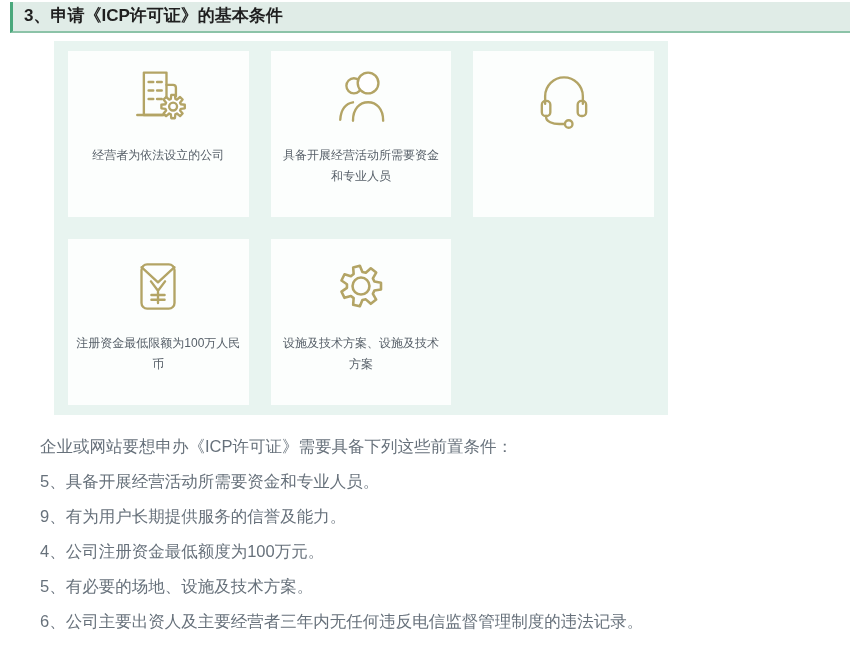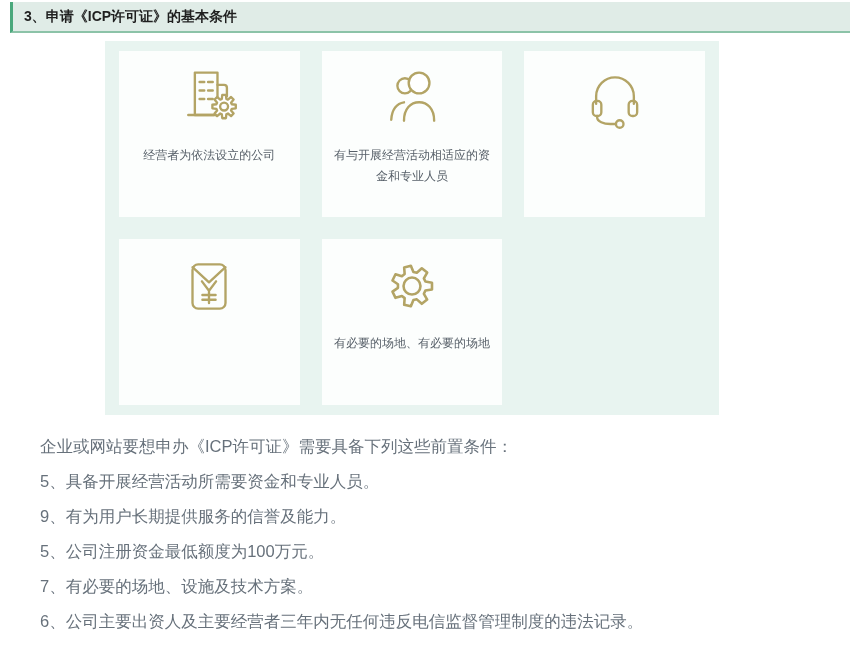--- a/index.html
+++ b/index.html
@@ -9,29 +9,29 @@
   
   .heading{
     box-sizing:border-box;
     margin:2px 8px 0 10px;
     height:31px;
     background:#e0ece7;
     border-left:3px solid #4aa87c;
     border-bottom:2px solid #8cc3a8;
     line-height:28px;
     padding-left:11px;
-    font-size:14px;
+    font-size:17px;
     font-weight:bold;
     color:#1f1f1f;
   }
 
   
   .cards{
     box-sizing:border-box;
-    margin:8px 0 0 105px;
+    margin:8px 0 0 54px;
     width:614px;
     background:#e8f4f0;
     padding:10px 14px;
     display:grid;
     grid-template-columns:repeat(3,1fr);
     gap:22px;
   }
   .card{
     background:#fcfefd;
     height:166px;
@@ -74,54 +74,55 @@
       <div class="label">经营者为依法设立的公司</div>
     </div>
 
     <div class="card">
       <svg viewBox="0 0 70 70" fill="none" stroke="#b3a465" stroke-width="2.5" stroke-linecap="round" stroke-linejoin="round">
         <circle cx="27.5" cy="21" r="8"></circle>
         <path d="M13,57 c0.5,-11 6,-17.5 13.5,-18.5"></path>
         <circle cx="42.5" cy="18" r="11" fill="#ffffff"></circle>
         <path d="M26.5,58 c0,-12.5 7,-19.5 16,-19.5 c9,0 16,7 16,19.5"></path>
       </svg>
-      <div class="label">有与开展经营活动相适应的资金和专业人员</div>
+      <div class="label">具备开展经营活动所需要资金和专业人员</div>
     </div>
 
     <div class="card">
       <svg viewBox="0 0 70 70" fill="none" stroke="#b3a465" stroke-width="2.5" stroke-linecap="round" stroke-linejoin="round">
         <path d="M15,40 V32 C15,21 24,12 35,12 C46,12 55,21 55,32 V40"></path>
         <rect x="11.5" y="37" width="9" height="16" rx="4"></rect>
         <rect x="49.5" y="37" width="9" height="16" rx="4"></rect>
         <path d="M16,53 v1 c0,5 7,7.5 14,7.5 h6"></path>
         <circle cx="40" cy="61.5" r="4"></circle>
       </svg>
     </div>
 
     <div class="card">
       <svg viewBox="0 0 70 70" fill="none" stroke="#b3a465" stroke-width="2.5" stroke-linecap="round" stroke-linejoin="round">
         <rect x="17.5" y="11" width="35" height="47" rx="6"></rect>
         <path d="M17.5,14 L35,30 L52.5,14"></path>
         <path d="M27.5,29 L35,39 M42.5,29 L35,39 M35,39 V52 M28,43.5 H42 M28,48.5 H42"></path>
       </svg>
+      <div class="label">注册资金最低限额为100万人民币</div>
     </div>
 
     <div class="card">
       <svg viewBox="0 0 70 70" fill="none" stroke="#b3a465" stroke-width="2.75" stroke-linecap="round" stroke-linejoin="round">
         <path d="M49.2,29.2L56.2,30.4L56.2,37.6L49.2,38.8L47.6,42.2L51.1,48.3L45.4,52.8L40.1,48.1L36.5,48.9L33.8,55.5L26.7,53.8L27.2,46.8L24.3,44.5L17.5,46.5L14.3,39.9L20.1,35.9L20.1,32.1L14.3,28.1L17.5,21.5L24.3,23.5L27.2,21.2L26.7,14.2L33.8,12.5L36.5,19.1L40.1,19.9L45.4,15.2L51.1,19.7L47.6,25.8Z"></path>
         <circle cx="35" cy="34" r="9"></circle>
       </svg>
-      <div class="label">有必要的场地、有必要的场地</div>
+      <div class="label">设施及技术方案、设施及技术方案</div>
     </div>
 
 
   </div>
 
   <div class="bodytext">
     <p>企业或网站要想申办《ICP许可证》需要具备下列这些前置条件：</p>
     <p>5、具备开展经营活动所需要资金和专业人员。</p>
     <p>9、有为用户长期提供服务的信誉及能力。</p>
-    <p>5、公司注册资金最低额度为100万元。</p>
-    <p>7、有必要的场地、设施及技术方案。</p>
+    <p>4、公司注册资金最低额度为100万元。</p>
+    <p>5、有必要的场地、设施及技术方案。</p>
     <p>6、公司主要出资人及主要经营者三年内无任何违反电信监督管理制度的违法记录。</p>
   </div>
 
 </div>
 
 </body></html>

